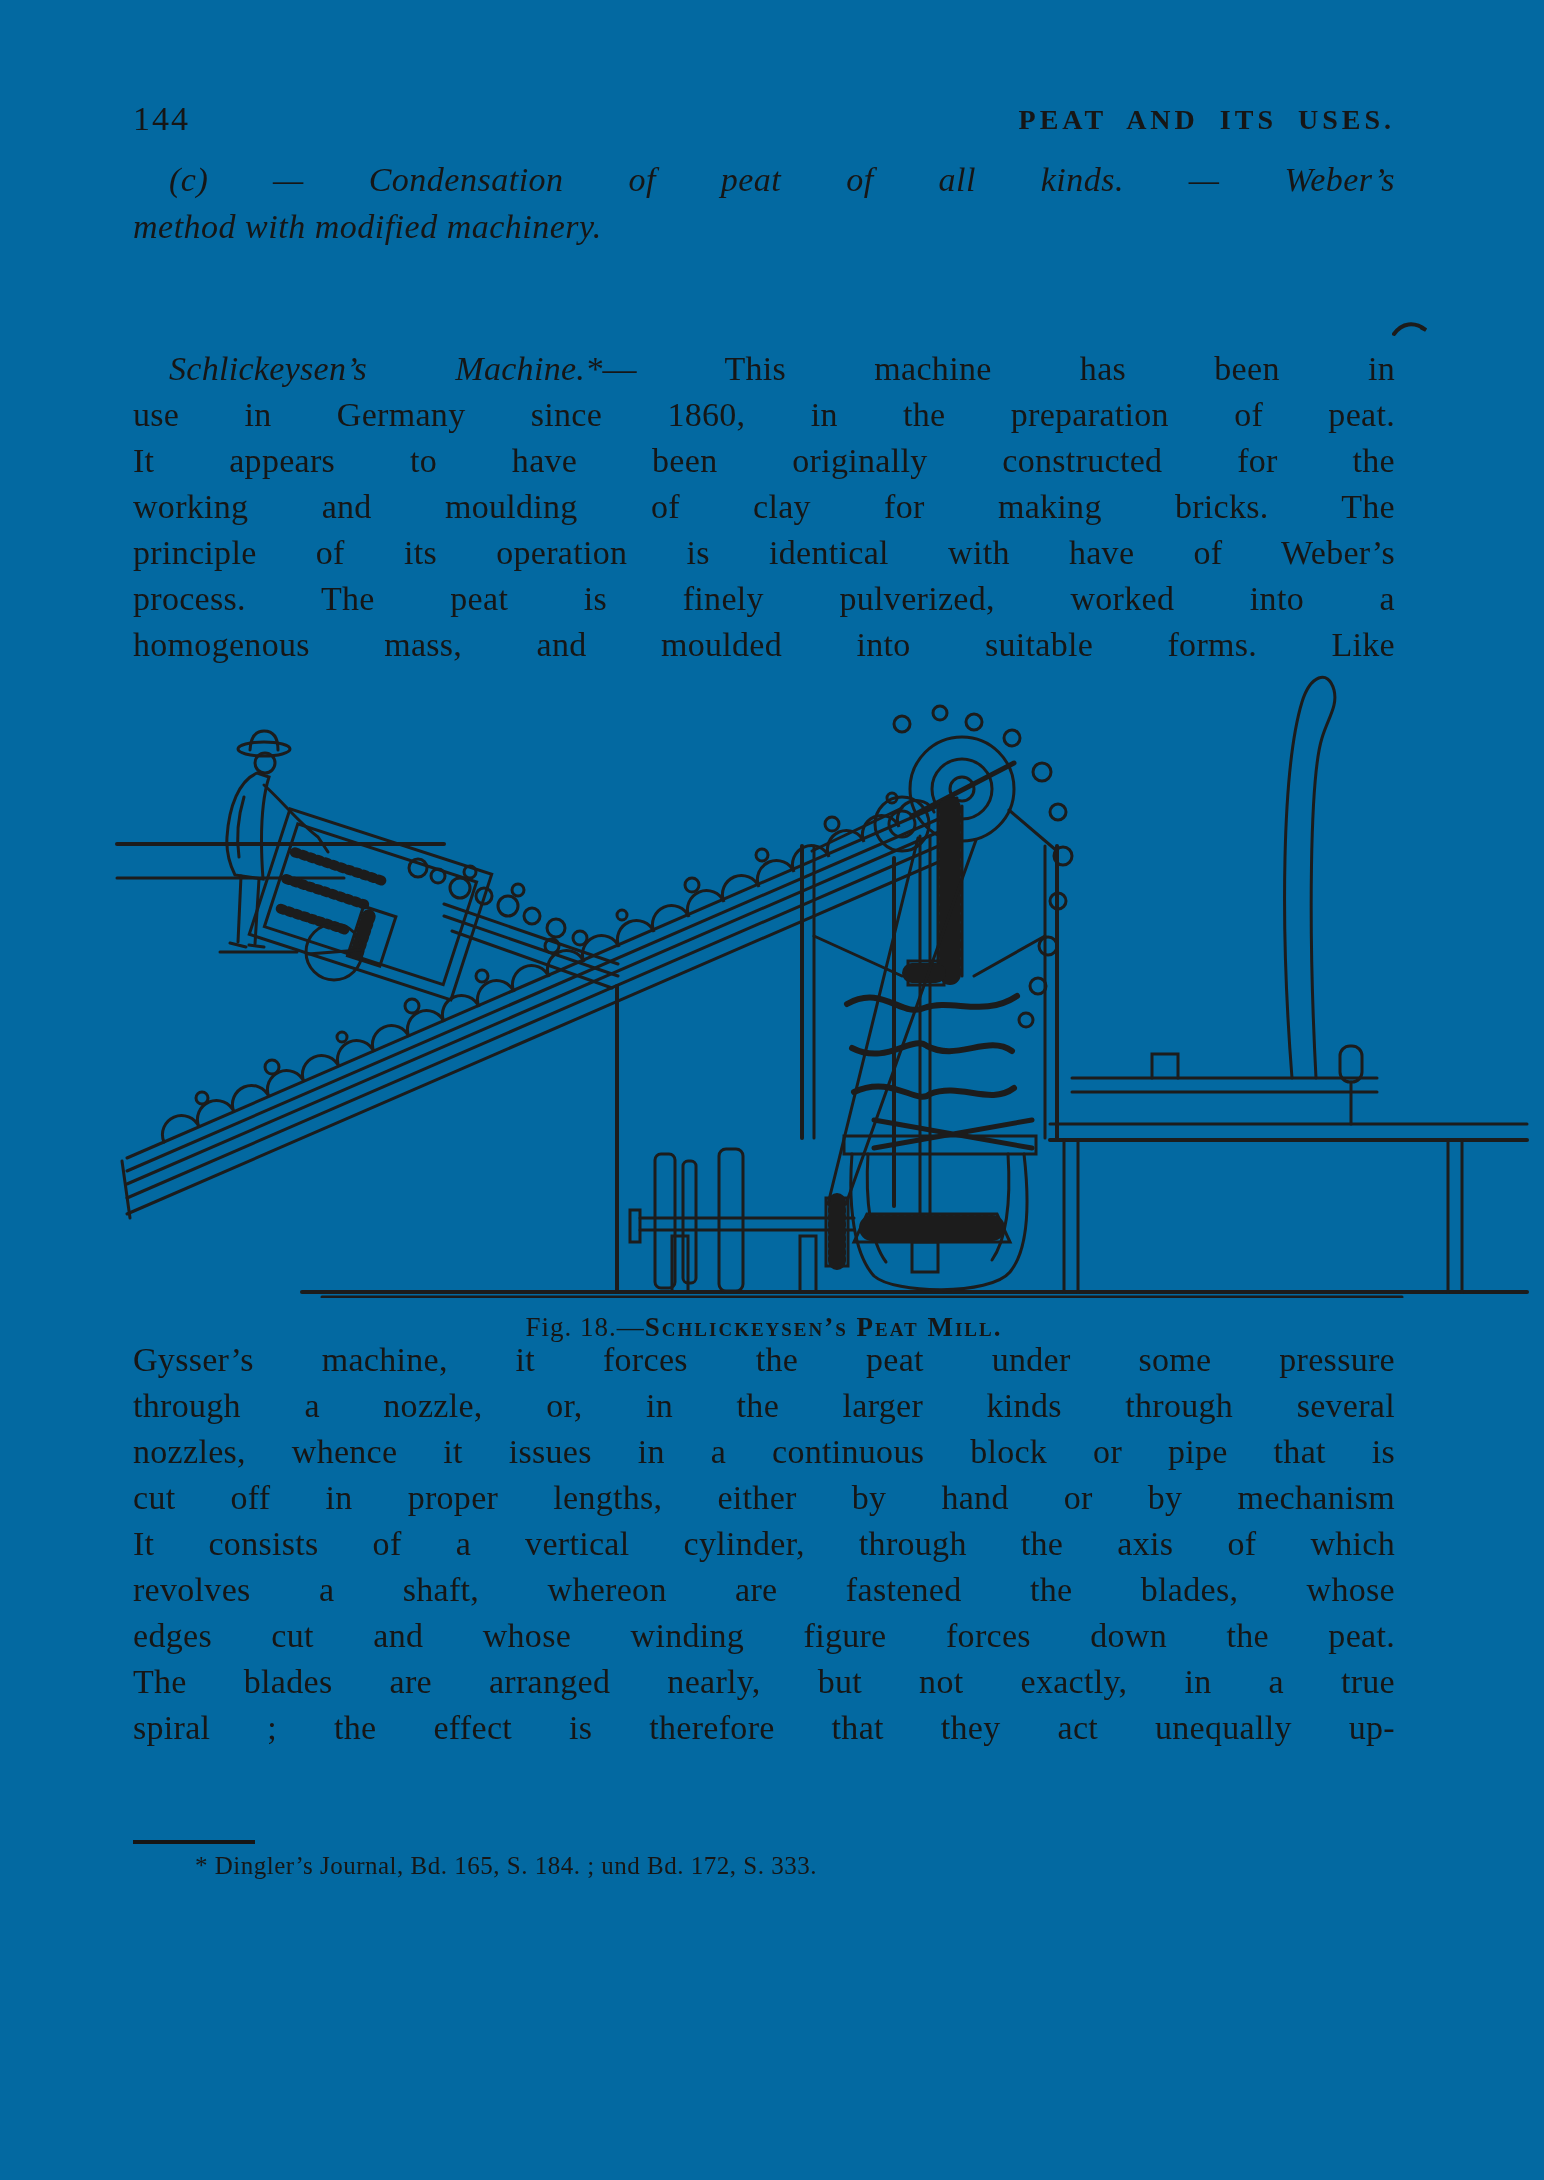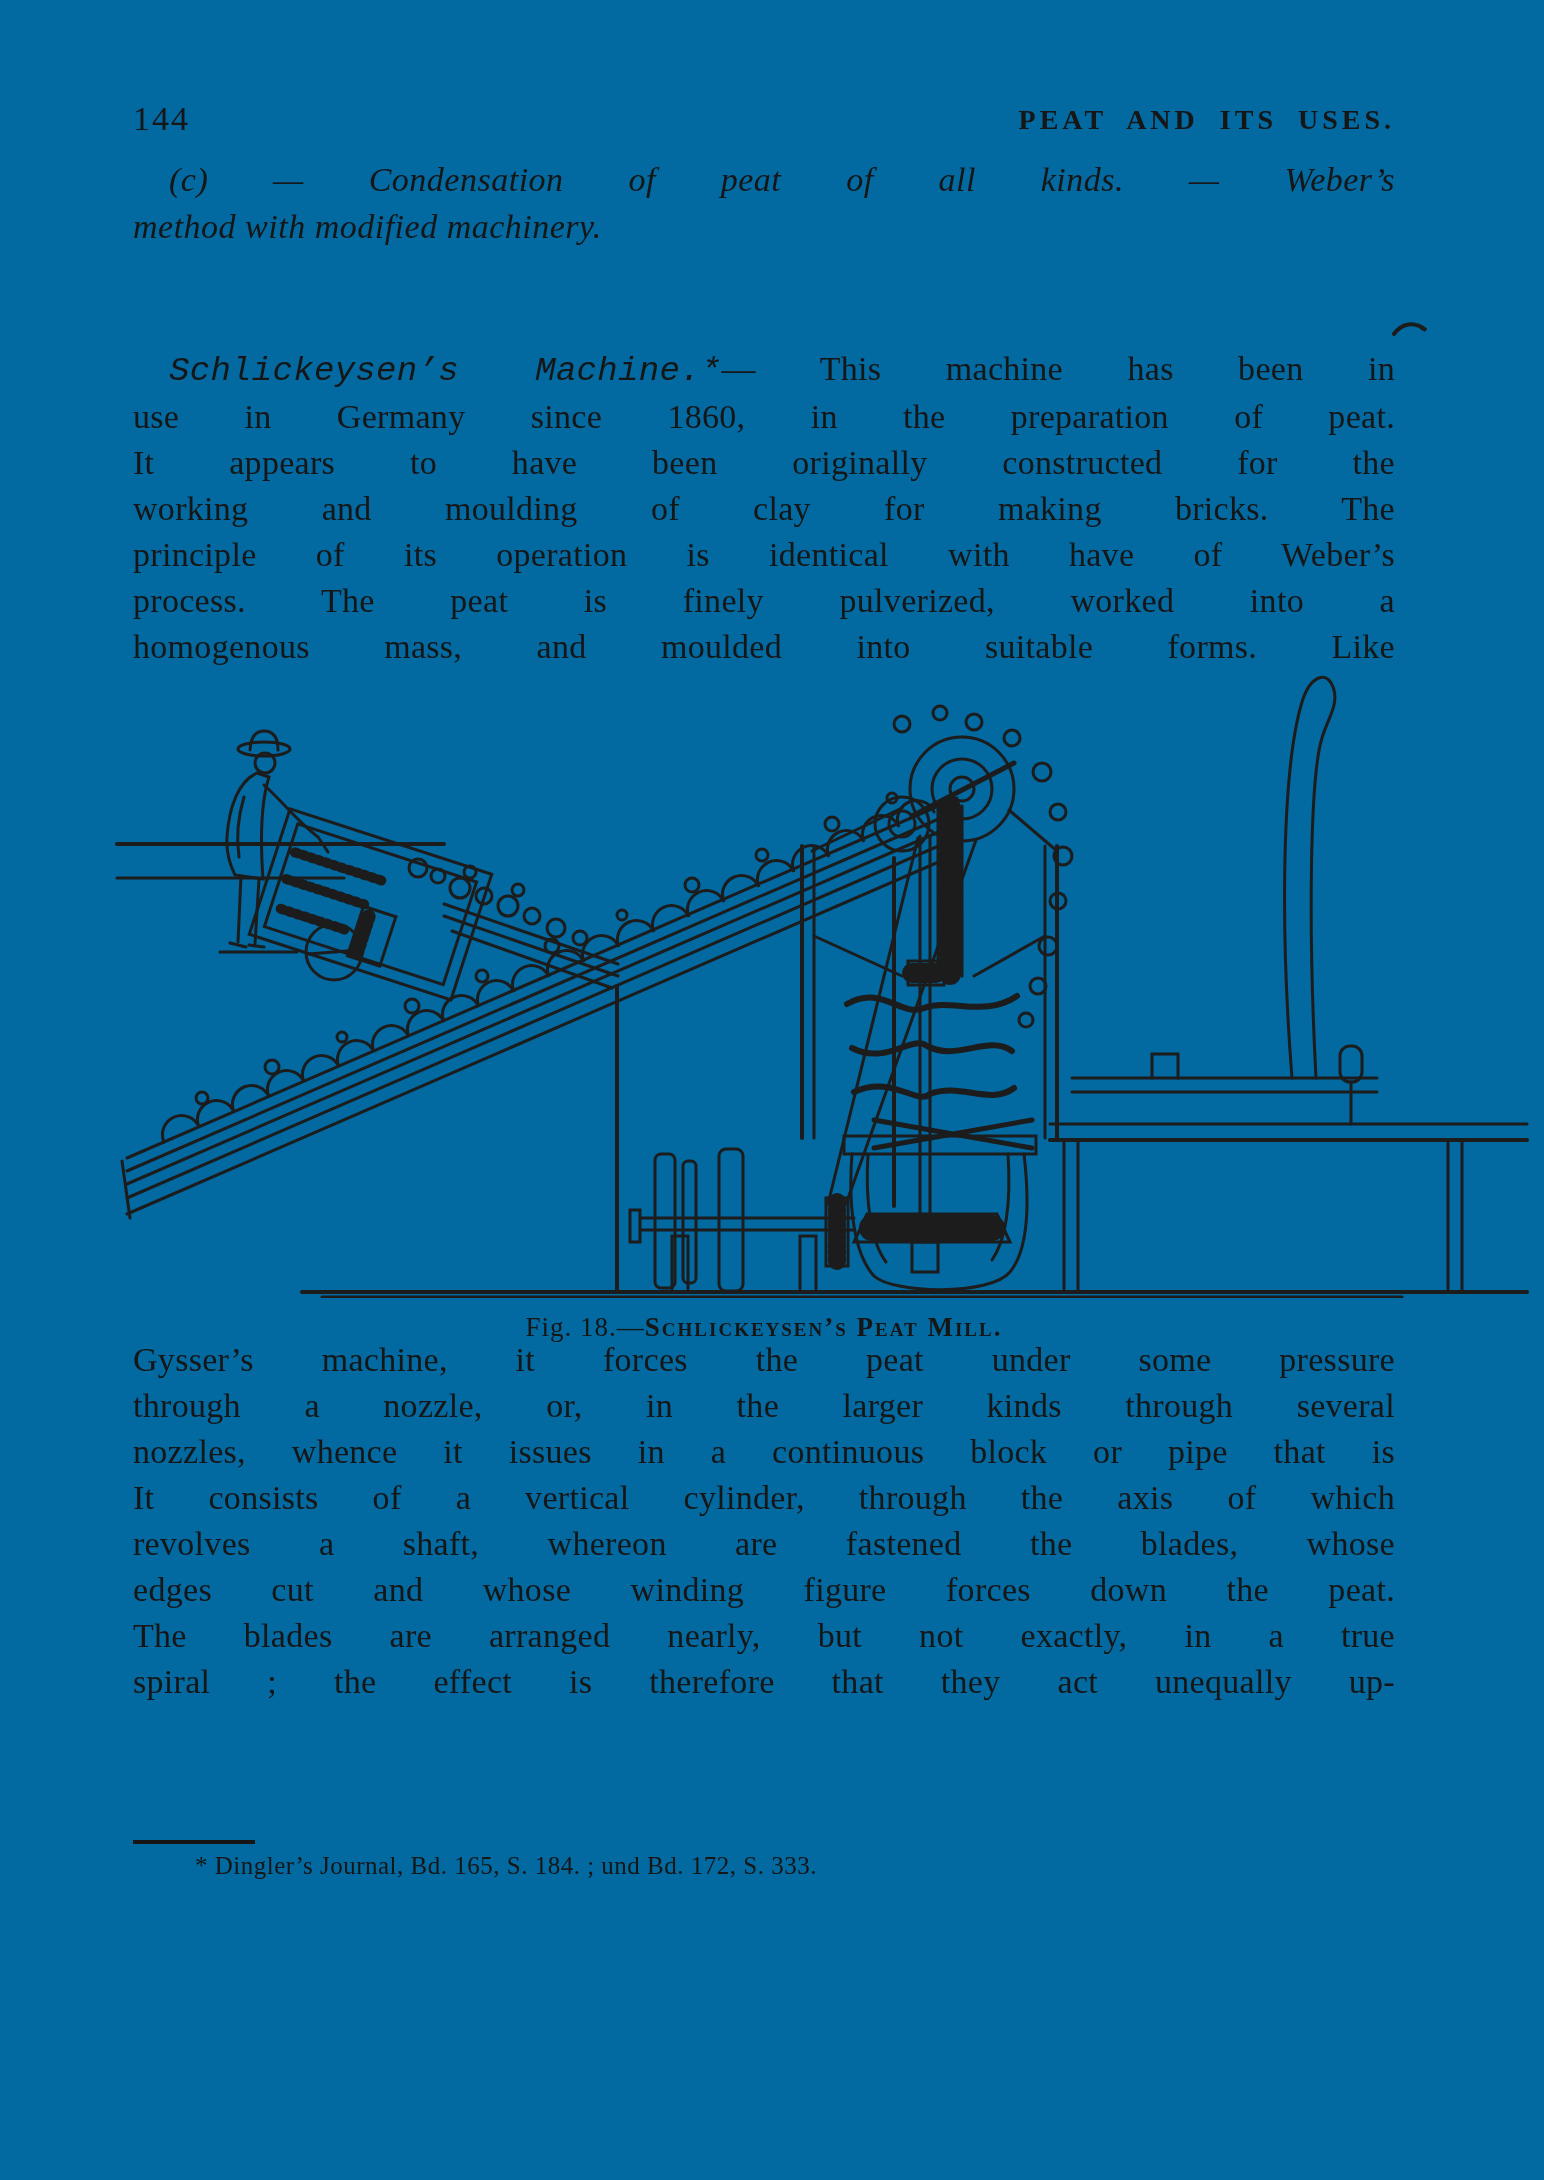--- a/index.html
+++ b/index.html
@@ -11,21 +11,21 @@
   .page-number{position:absolute;left:0;top:2px;font-size:34px;letter-spacing:2px;}
   .head-title{position:absolute;left:0;right:0;text-align:right;top:6px;
     font-size:28px;font-weight:700;letter-spacing:4px;word-spacing:10px;}
   .section-heading{position:absolute;top:156px;left:133px;width:1262px;
     font-style:italic;font-size:34px;line-height:47px;letter-spacing:0.5px;}
   .jline{text-align:justify;text-align-last:justify;white-space:normal;}
   .indent1{padding-left:36px;}
   .body-par{position:absolute;left:133px;width:1262px;font-size:34px;line-height:46px;letter-spacing:0.3px;}
   .par1{top:346px;}
   .par2{top:1337px;}
-  .ital{font-style:italic;font-family:Liberation Mono, monospace;}
+  .ital{font-style:italic;}
   .fig{position:absolute;left:112px;top:506px;width:1420px;height:792px;}
   .fig svg{display:block;}
   .caption{position:absolute;top:1312px;left:133px;width:1262px;text-align:center;
     font-size:27px;letter-spacing:1px;}
   .caption .smallcaps{font-variant:small-caps;font-weight:700;font-size:27px;letter-spacing:2px;}
   .footnote-rule{position:absolute;left:133px;top:1840px;width:122px;height:4px;background:#161616;}
   .footnote{position:absolute;left:133px;top:1852px;width:1262px;font-size:25px;
     font-weight:400;letter-spacing:0.5px;padding-left:62px;box-sizing:border-box;}
   .pen-mark{position:absolute;left:1392px;top:318px;width:40px;height:28px;}
 </style>
@@ -231,20 +231,21 @@
   </div>
 
   <div class="caption">
     <span>Fig. 18.</span><span>—</span><span class="smallcaps">Schlickeysen’s Peat Mill.</span>
   </div>
 
   <div class="body-par par2">
     <div class="jline">Gysser’s machine, it forces the peat under some pressure</div>
     <div class="jline">through a nozzle,  or,  in the larger kinds through several</div>
     <div class="jline">nozzles, whence it issues in a continuous block or pipe that is</div>
+    <div class="jline">cut off in proper lengths, either by hand or by mechanism</div>
     <div class="jline">It consists of a vertical cylinder, through the axis of which</div>
     <div class="jline">revolves a shaft, whereon are fastened  the blades, whose</div>
     <div class="jline">edges cut and whose winding figure forces down the peat.</div>
     <div class="jline">The blades are arranged nearly, but not exactly, in a true</div>
     <div class="jline">spiral ;  the effect is therefore that they act unequally up-</div>
   </div>
 
   <div class="footnote-rule"></div>
   <div class="footnote">* Dingler’s Journal, Bd. 165, S. 184. ; und Bd. 172, S. 333.</div>
 

